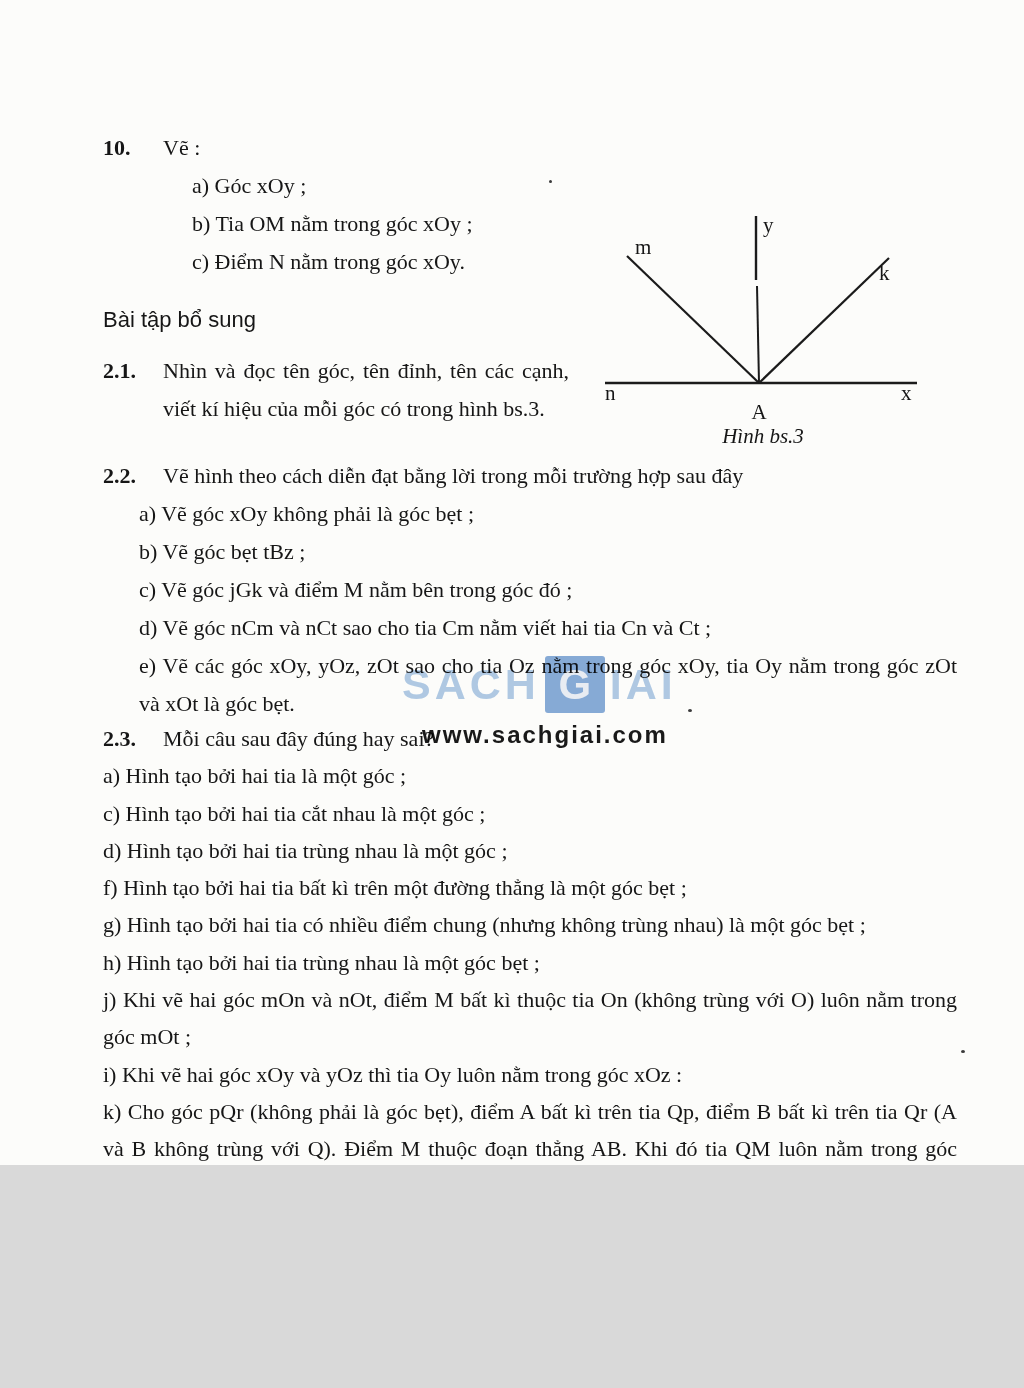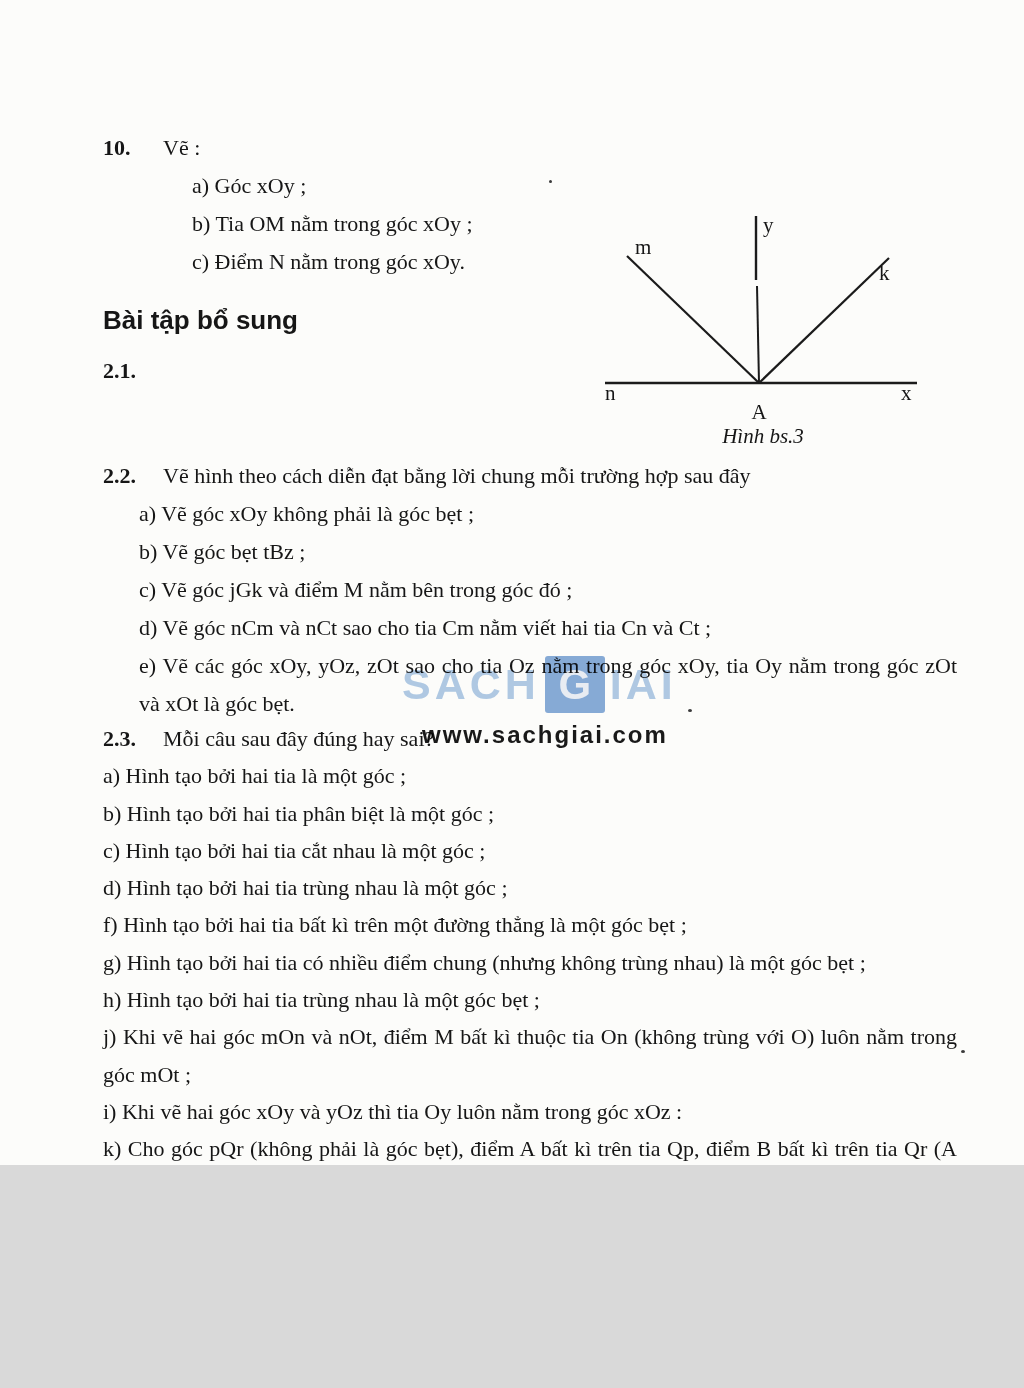--- a/index.html
+++ b/index.html
@@ -16,21 +16,21 @@
   .row{display:flex;align-items:flex-start;}
   .num{flex:0 0 60px;font-weight:bold;}
   .ex-content{flex:1 1 auto;}
   p.item{margin:0;text-align:justify;}
   .just{text-align:justify;}
   #ex10{top:129px;}
   #ex10 p.item{margin-left:89px;}
   #section-heading{
     top:303px;
     font-family:"Liberation Sans","DejaVu Sans",sans-serif;
-    font-weight:bold;font-size:26px;line-height:34px;
+    font-weight:normal;font-size:22px;line-height:34px;
   }
   #ex21{top:352px;}
   #ex21 .ex-content{max-width:406px;text-align:justify;}
   #ex22{top:457px;}
   #ex22 p.item{margin-left:36px;}
   #ex23{top:720px;line-height:37.3px;}
   #ex23 p.item{}
 
   
   .figure-wrap{position:absolute;left:591px;top:192px;width:345px;height:258px;}
@@ -93,42 +93,42 @@
       <text class="fig-label" x="14" y="208">n</text>
       <text class="fig-label" x="310" y="208">x</text>
       <text class="fig-label" x="168" y="227" text-anchor="middle">A</text>
       <text class="fig-label fig-caption" x="172" y="251" text-anchor="middle">Hình bs.3</text>
     </svg>
   </div>
 
   <div class="block" id="ex21">
     <div class="row">
       <span class="num">2.1.</span>
+      <span class="ex-content">Nhìn và đọc tên góc, tên đỉnh, tên các cạnh, viết kí hiệu của mỗi góc có trong hình bs.3.</span>
     </div>
   </div>
 
   <div class="block" id="ex22">
     <div class="row">
       <span class="num">2.2.</span>
-      <span class="ex-content just">Vẽ hình theo cách diễn đạt bằng lời chung mỗi trường hợp sau đây</span>
+      <span class="ex-content just">Vẽ hình theo cách diễn đạt bằng lời trong mỗi trường hợp sau đây</span>
     </div>
     <p class="item">a) Vẽ góc xOy không phải là góc bẹt ;</p>
     <p class="item">b) Vẽ góc bẹt tBz ;</p>
     <p class="item">c) Vẽ góc jGk và điểm M nằm bên trong góc đó ;</p>
     <p class="item">d) Vẽ góc nCm và nCt sao cho tia Cm nằm viết hai tia Cn và Ct ;</p>
     <p class="item">e) Vẽ các góc xOy, yOz, zOt sao cho tia Oz nằm trong góc xOy, tia Oy nằm trong góc zOt và xOt là góc bẹt.</p>
   </div>
 
   <div class="block" id="ex23">
     <div class="row">
       <span class="num">2.3.</span>
       <span class="ex-content">Mỗi câu sau đây đúng hay sai?</span>
     </div>
     <p class="item">a) Hình tạo bởi hai tia là một góc ;</p>
-    <p class="item">b) Hình tạo bởi hai tia phân biệt là một góc ;</p>
     <p class="item">c) Hình tạo bởi hai tia cắt nhau là một góc ;</p>
     <p class="item">d) Hình tạo bởi hai tia trùng nhau là một góc ;</p>
     <p class="item">f) Hình tạo bởi hai tia bất kì trên một đường thẳng là một góc bẹt ;</p>
     <p class="item">g) Hình tạo bởi hai tia có nhiều điểm chung (nhưng không trùng nhau) là một góc bẹt ;</p>
     <p class="item">h) Hình tạo bởi hai tia trùng nhau là một góc bẹt ;</p>
     <p class="item">j) Khi vẽ hai góc mOn và nOt, điểm M bất kì thuộc tia On (không trùng với O) luôn nằm trong góc mOt ;</p>
     <p class="item">i) Khi vẽ hai góc xOy và yOz thì tia Oy luôn nằm trong góc xOz :</p>
     <p class="item">k) Cho góc pQr (không phải là góc bẹt), điểm A bất kì trên tia Qp, điểm B bất kì trên tia Qr (A và B không trùng với Q). Điểm M thuộc đoạn thẳng AB. Khi đó tia QM luôn nằm trong góc pQr.</p>
   </div>
 

